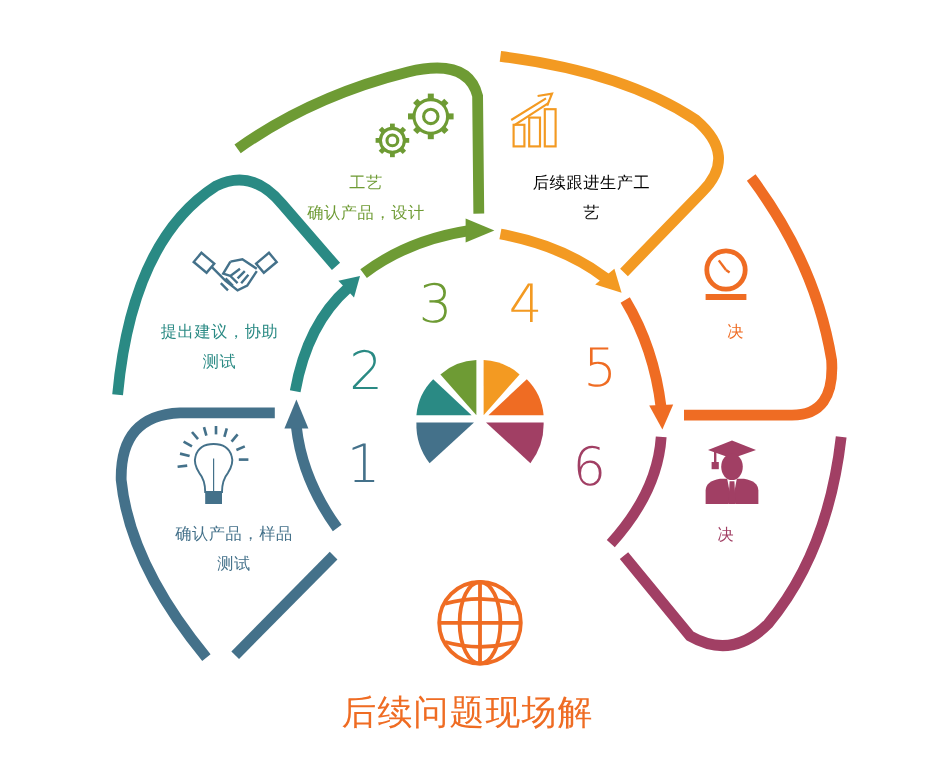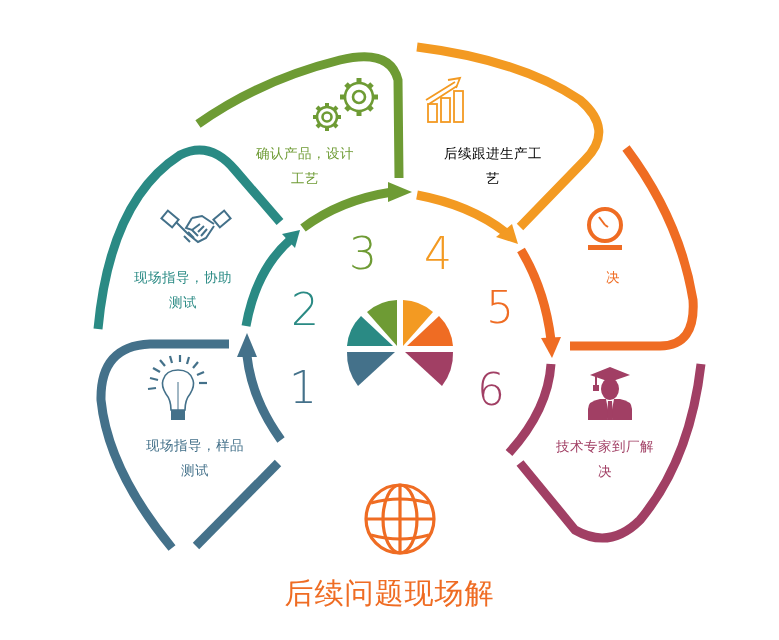--- a/index.html
+++ b/index.html
@@ -158,36 +158,35 @@
 </svg>
 
 <div class="num" style="left:289px;top:366px;color:#44718a;">1</div>
 <div class="num" style="left:291px;top:288px;color:#2a8a84;">2</div>
 <div class="num" style="left:349px;top:232px;color:#6e9b34;">3</div>
 <div class="num" style="left:424px;top:232px;color:#f39a22;">4</div>
 <div class="num" style="left:486px;top:286px;color:#ef6c23;">5</div>
 <div class="num" style="left:477px;top:368px;color:#a13f64;">6</div>
 
 <div class="label" style="left:130px;top:433px;width:130px;color:#44718a;">
-  <div>现场指导，样品</div>
+  <div>确认产品，样品</div>
   <div>测试</div>
 </div>
 <div class="label" style="left:118px;top:265px;width:130px;color:#2a8a84;">
-  <div>现场指导，协助</div>
+  <div>提出建议，协助</div>
   <div>测试</div>
 </div>
 <div class="label" style="left:240px;top:141px;width:130px;color:#6e9b34;">
+  <div>工艺</div>
   <div>确认产品，设计</div>
-  <div>工艺</div>
 </div>
 <div class="label" style="left:428px;top:141px;width:130px;color:#000000;">
   <div>后续跟进生产工</div>
   <div>艺</div>
 </div>
 <div class="label" style="left:548px;top:265px;width:130px;color:#ef6c23;">
   <div>决</div>
 </div>
 <div class="label" style="left:540px;top:434px;width:130px;color:#a13f64;">
-  <div>技术专家到厂解</div>
   <div>决</div>
 </div>
 
 <div class="title" style="color:#ef6c23;">后续问题现场解</div>
 
 </body></html>

